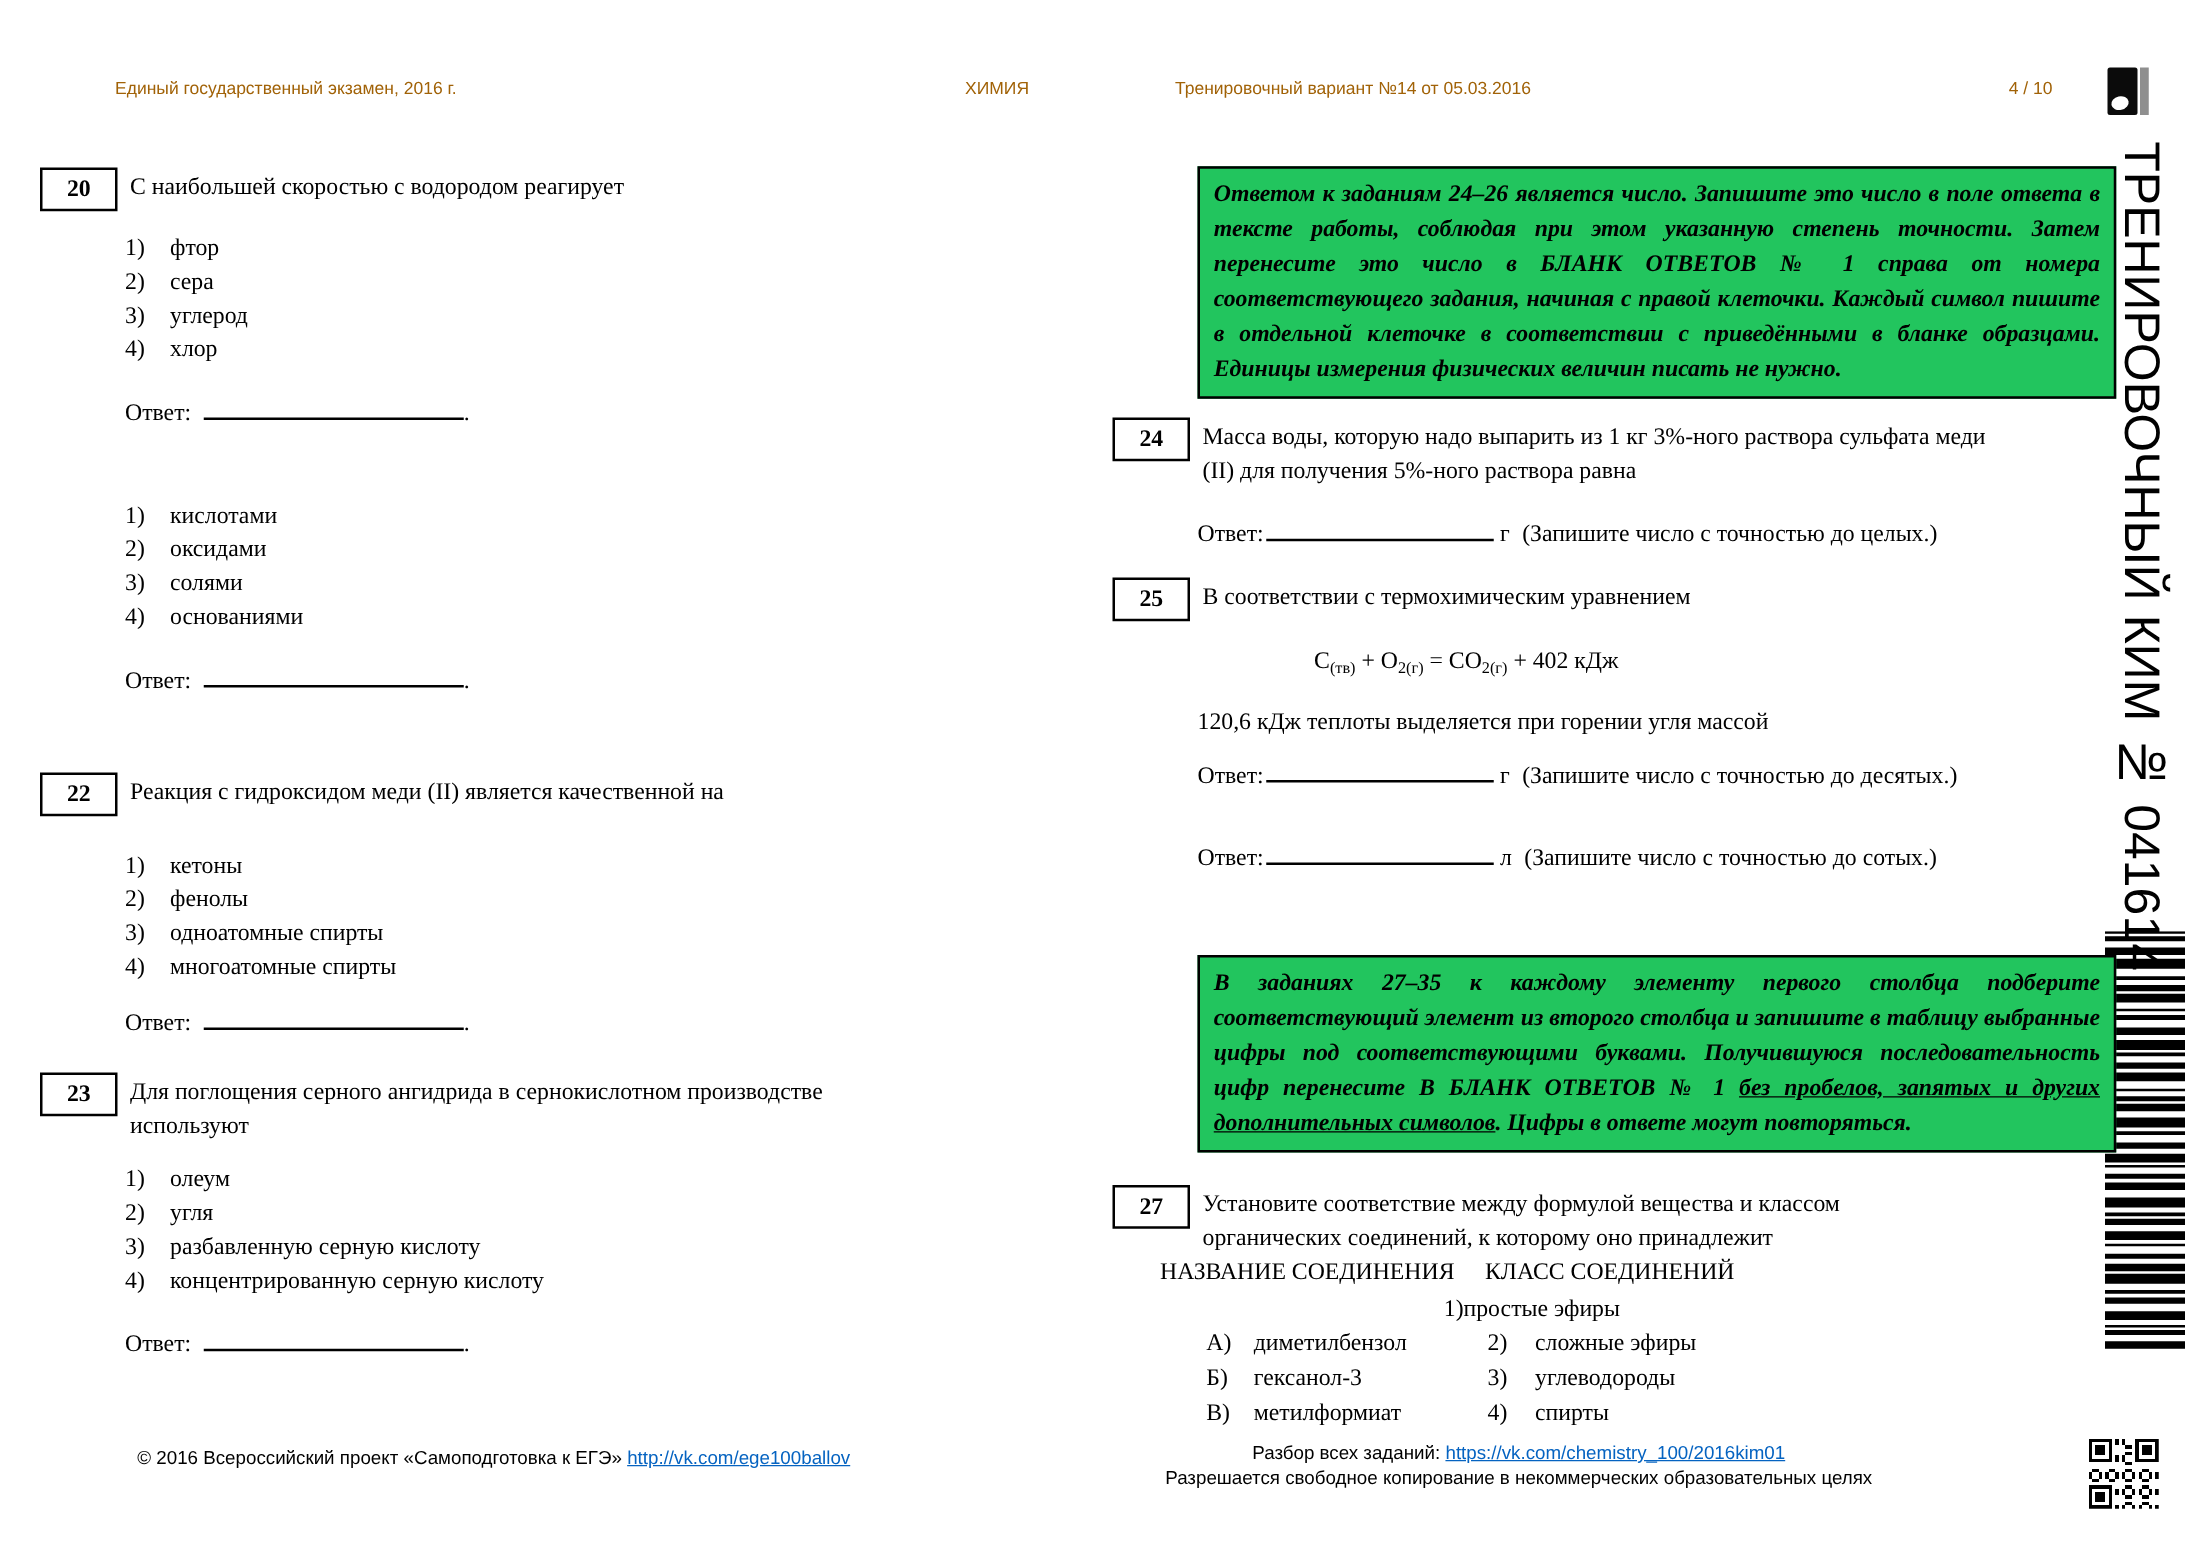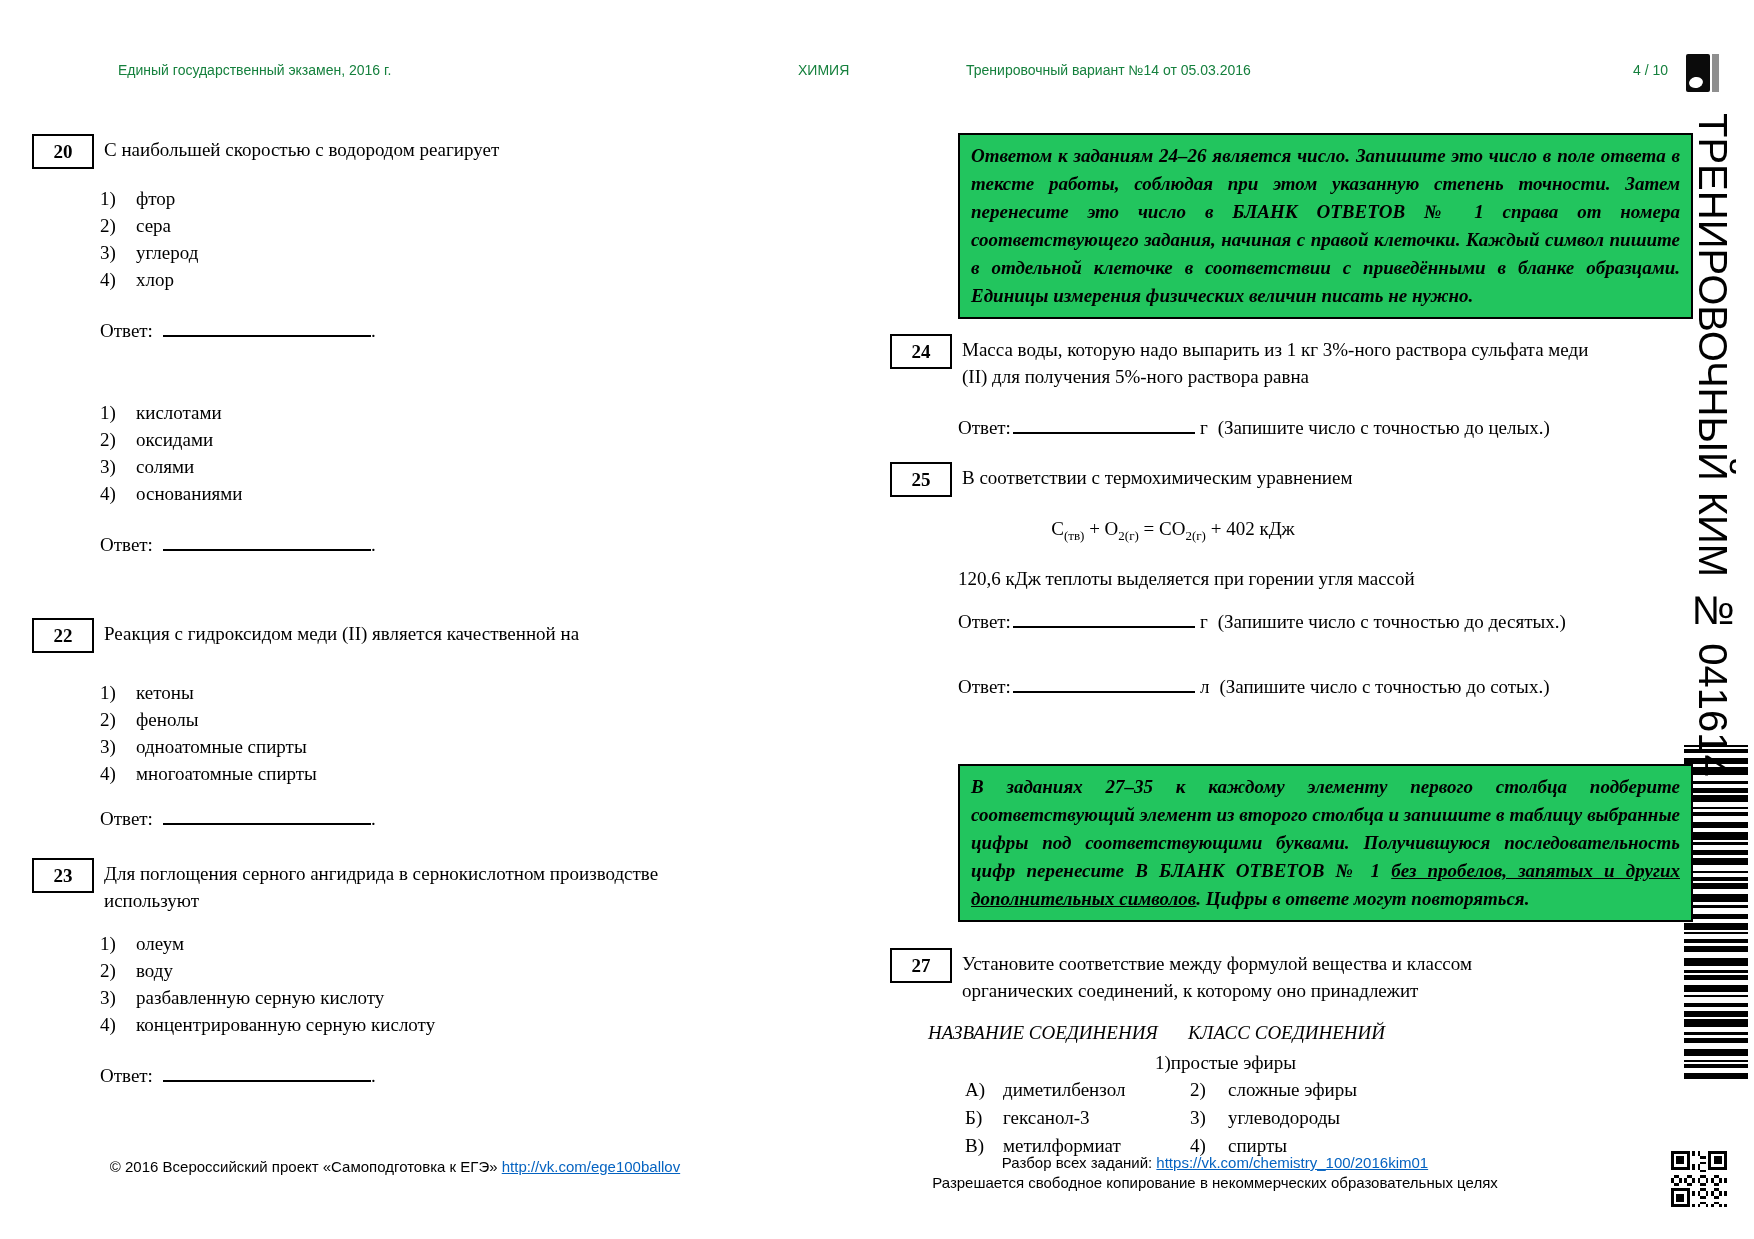--- a/index.html
+++ b/index.html
@@ -2,21 +2,21 @@
 <html><head>
 <meta charset="utf-8">
 <style>
   html,body{margin:0;padding:0;}
   body{
     width:1754px;height:1239px;position:relative;overflow:hidden;
     background:#fff;color:#000;
     font-family:"Liberation Serif",serif;
   }
   
-  .hdr{position:absolute;top:62px;font-family:"Liberation Sans",sans-serif;font-size:14px;color:#15803d;white-space:nowrap;margin-left:26px;}
+  .hdr{position:absolute;top:62px;font-family:"Liberation Sans",sans-serif;font-size:14px;color:#a16207;white-space:nowrap;}
   #h-exam{left:92px;}
   #h-subject{left:772px;}
   #h-variant{left:940px;}
   #h-page{left:1607px;}
   
   .logo{position:absolute;left:1686px;top:54px;display:flex;gap:2px;}
   .logo-black{width:24px;height:38px;background:#0b0b0b;border-radius:2px;position:relative;}
   .logo-circle{position:absolute;left:3px;bottom:4px;width:14px;height:11px;background:#fff;border-radius:50%;transform:rotate(-12deg);}
   .logo-bar{width:7px;height:38px;background:#8f8f8f;}
   .kim{position:absolute;left:1690px;top:113px;writing-mode:vertical-rl;
@@ -43,21 +43,21 @@
   .unit{margin-left:5px;}
   .note{margin-left:10px;}
   
   .instr{position:absolute;left:958px;width:709px;border:2px solid #000;padding:7px 11px;
          font-weight:bold;font-style:italic;font-size:19px;line-height:28px;text-align:justify;background:#22c55e;}
   .u{text-decoration:underline;}
   
   .equation{margin:18px 0 0 68px;width:430px;text-align:center;white-space:nowrap;}
   sub{font-size:13px;}
   
-  .mheads{position:relative;margin-top:15px;height:28px;font-style:italic;}
+  .mheads{position:relative;margin-top:0;height:28px;}
   .mh1{position:absolute;left:38px;}
   .mh2{position:absolute;left:298px;}
   .mfirst{margin:2px 0 0 265px;line-height:27px;}
   .mrow{display:flex;margin-left:75px;line-height:28px;}
   .mn{flex:none;width:38px;}
   .mll{flex:none;width:187px;}
   
   .footer{position:absolute;font-family:"Liberation Sans",sans-serif;font-size:15px;line-height:20px;text-align:center;}
   #f-left{left:70px;top:1157px;width:650px;}
   #f-right{left:920px;top:1153px;width:590px;}
@@ -335,21 +335,21 @@
       <div>используют</div>
     </div>
   </div>
   <div class="opts">
     <div class="opt">
         <span class="on">1)</span>
         <span>олеум</span>
       </div>
     <div class="opt">
         <span class="on">2)</span>
-        <span>воду</span>
+        <span>угля</span>
       </div>
     <div class="opt">
         <span class="on">3)</span>
         <span>разбавленную серную кислоту</span>
       </div>
     <div class="opt">
         <span class="on">4)</span>
         <span>концентрированную серную кислоту</span>
       </div>
   </div>

